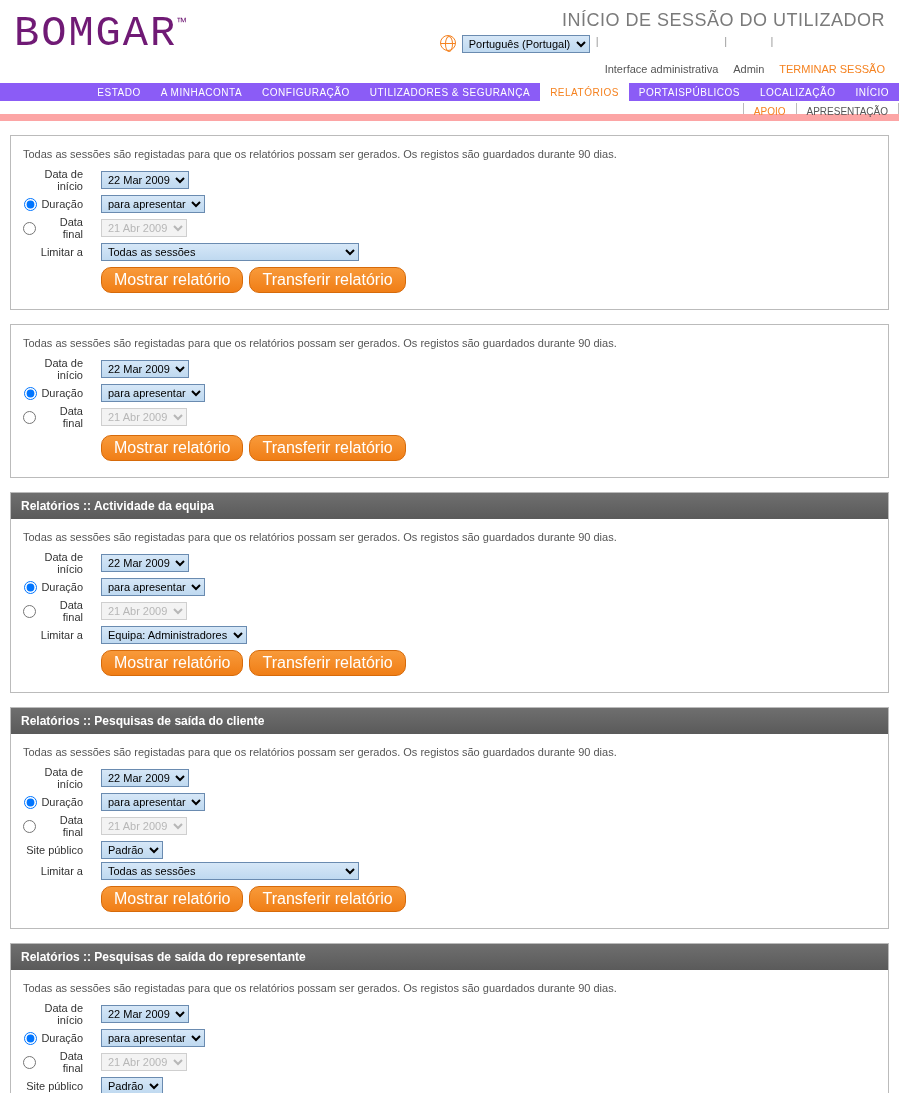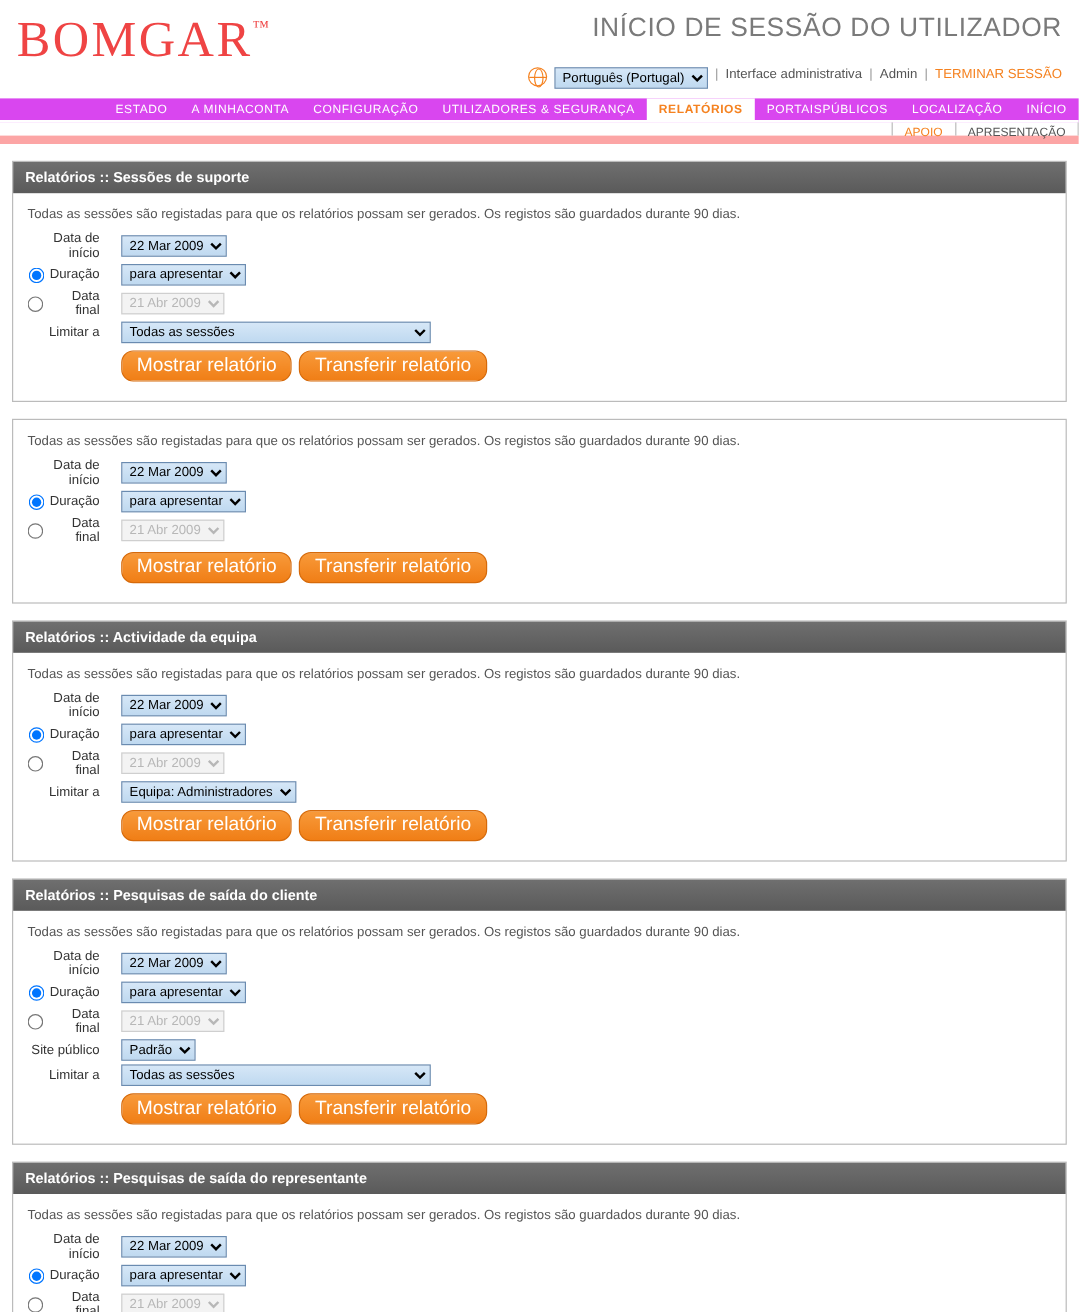--- a/index.html
+++ b/index.html
@@ -10,44 +10,44 @@
     color: #333;
     width: 899px;
   }
   .header {
     display: flex;
     justify-content: space-between;
     align-items: flex-start;
     padding: 10px 14px 8px 14px;
   }
   .logo {
-    font-family: Liberation Serif, serif;
+    font-family: Liberation Mono, monospace;
     font-size: 42px;
     font-weight: 300;
     letter-spacing: 2px;
-    color: #ef4444;
+    color: #701a75;
   }
   .logo sup { font-size: 14px; vertical-align: top; position: relative; top: 6px; }
   .header-right { text-align: right; }
   .user-session-title {
-    font-size: 22px;
+    font-size: 18px;
     color: #7a7a7a;
     letter-spacing: 0.5px;
-    margin-bottom: 20px;
+    margin-bottom: 4px;
   }
   .header-controls {
     display: flex;
     align-items: flex-start;
     justify-content: flex-end;
     gap: 6px;
     font-size: 11px;
     color: #555;
   }
   .header-controls .sep { color: #999; }
-  .header-controls a { color: #555; text-decoration: none; }
+  .header-controls a { color: #555; text-decoration: none; margin-top: 28px; }
   .header-controls a.logout { color: #f58220; }
   .globe-icon {
     width: 16px; height: 16px;
     border: 1.5px solid #f58220;
     border-radius: 50%;
     position: relative;
     display: inline-block;
   }
   .globe-icon::before, .globe-icon::after {
     content: ""; position: absolute; background: transparent;
@@ -68,40 +68,39 @@
     background: linear-gradient(#d6e7f7, #bfd9f0);
     border: 1px solid #6a8bb0;
     padding: 1px 2px;
   }
   select.field-select.disabled {
     background: #eee;
     color: #999;
     border-color: #bbb;
   }
   .nav-bar {
-    background: #d946ef;
+    background: #8b5cf6;
     display: flex;
     justify-content: flex-end;
     align-items: center;
     padding: 0;
     height: 20px;
     border-bottom: 2px solid #fff;
   }
   .nav-bar .nav-item {
     color: #fff;
     font-size: 10px;
     letter-spacing: 0.5px;
     padding: 4px 10px;
     text-decoration: none;
     white-space: nowrap;
   }
   .nav-bar .nav-item.active {
     background: #fff;
     color: #f58220;
-    font-weight: bold;
   }
   .subnav {
     display: flex;
     justify-content: flex-end;
     border-bottom: 7px solid #fca5a5;
     padding: 0;
     height: 18px;
     background: #fff;
   }
   .subnav .sub-item {
@@ -199,21 +198,20 @@
   <a href="#" class="nav-item">PORTAISPÚBLICOS</a>
   <a href="#" class="nav-item">LOCALIZAÇÃO</a>
   <a href="#" class="nav-item">INÍCIO</a>
 </div>
 <div class="subnav">
   <span class="sub-item active">APOIO</span>
   <span class="sub-item">APRESENTAÇÃO</span>
 </div>
 
 <div class="panel">
-  <div class="panel-header">Relatórios :: Sessões de suporte</div>
   <div class="panel-body">
     <div class="panel-desc">Todas as sessões são registadas para que os relatórios possam ser gerados. Os registos são guardados durante 90 dias.</div>
     <div class="form-row">
       <div class="form-label">Data de início</div>
       <select class="field-select"><option>22 Mar 2009</option></select>
     </div>
     <div class="form-row">
       <div class="form-label">
         <input type="radio" name="r1" checked="" style="">
         <span>Duração</span>

